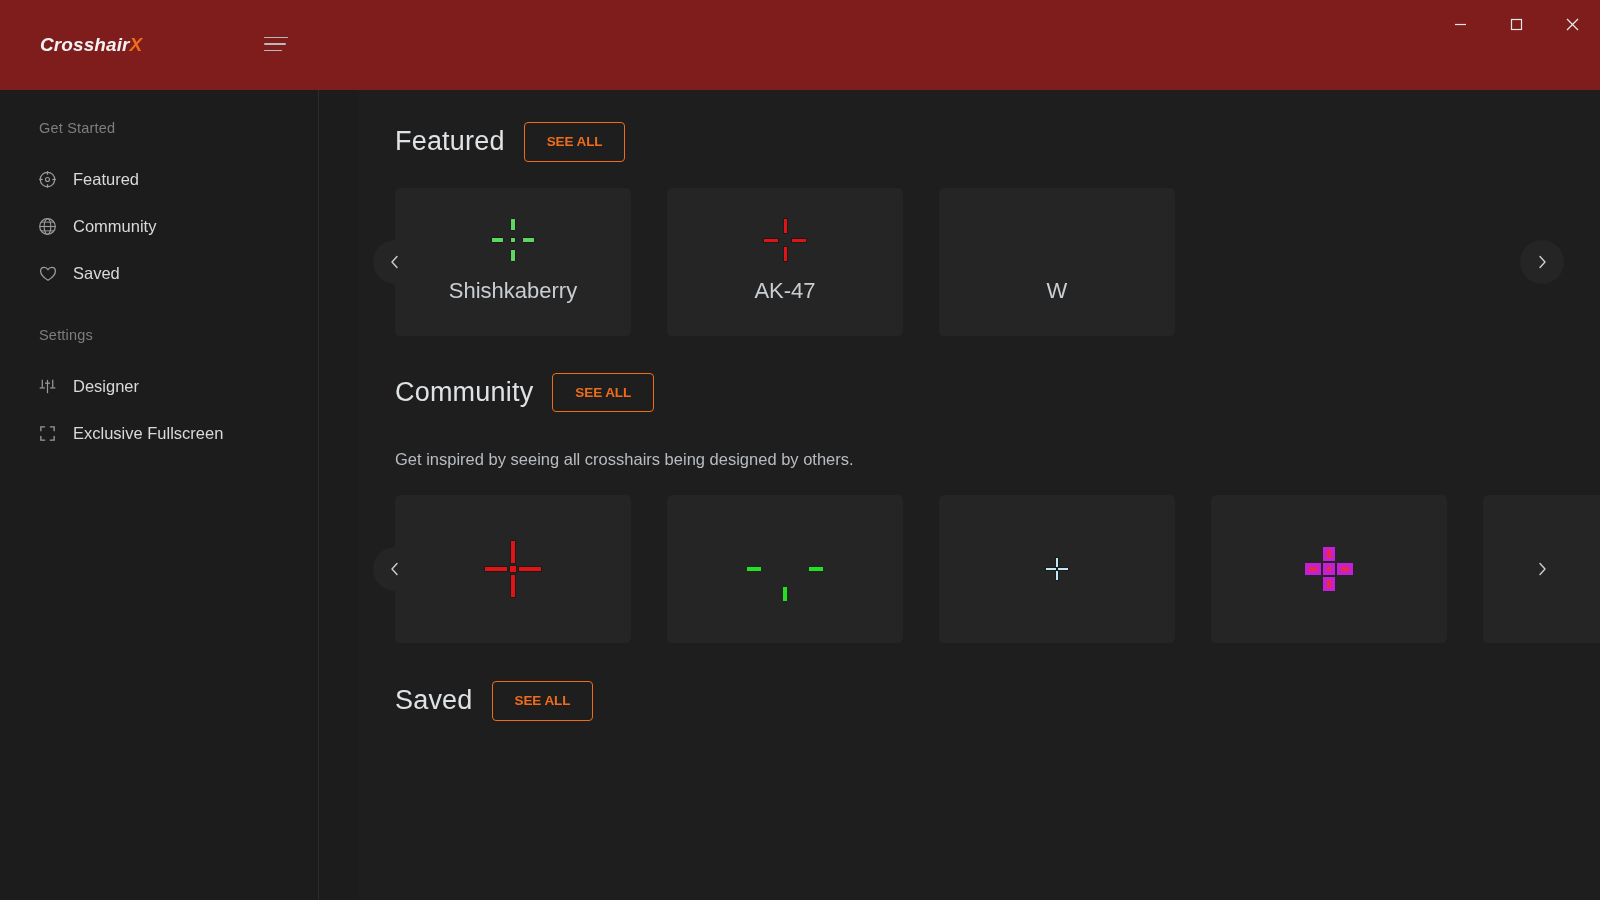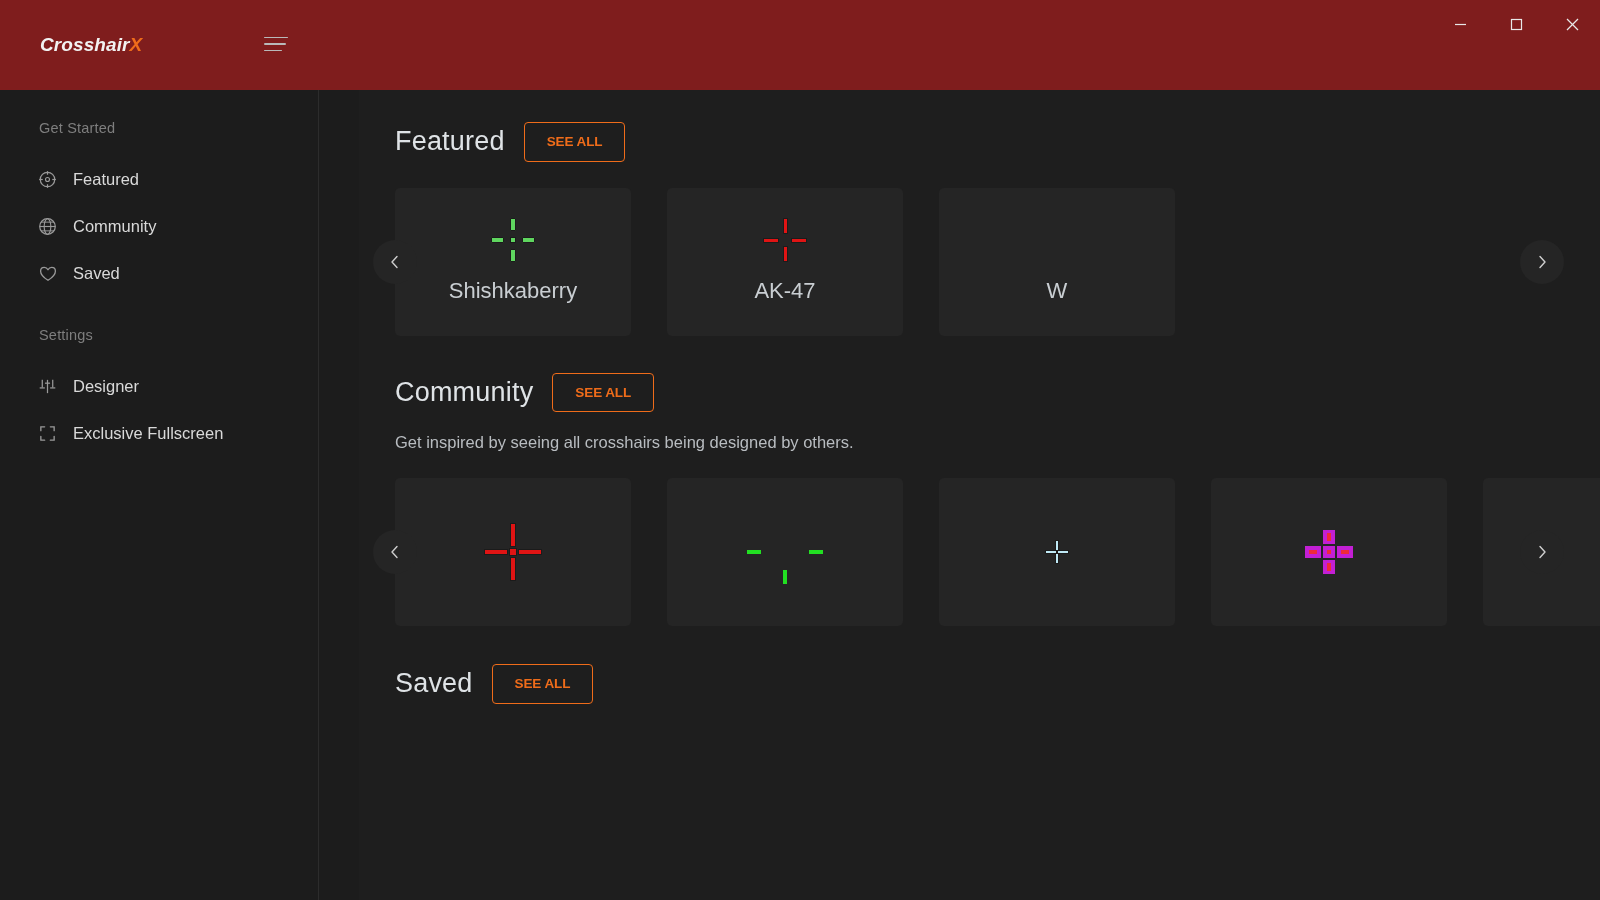--- a/index.html
+++ b/index.html
@@ -135,21 +135,21 @@
     font-weight: bold;
     letter-spacing: -0.1px;
     padding: 12px 22px;
     cursor: pointer;
     line-height: 1;
   }
   .sec-desc {
     color: #b8bcc0;
     font-size: 16.5px;
     padding-left: 36px;
-    margin-top: 21px;
+    margin-top: 38px;
   }
 
   
   .carousel {
     position: relative;
     margin-top: 26px;
     height: 148px;
   }
   .track {
     display: flex;

